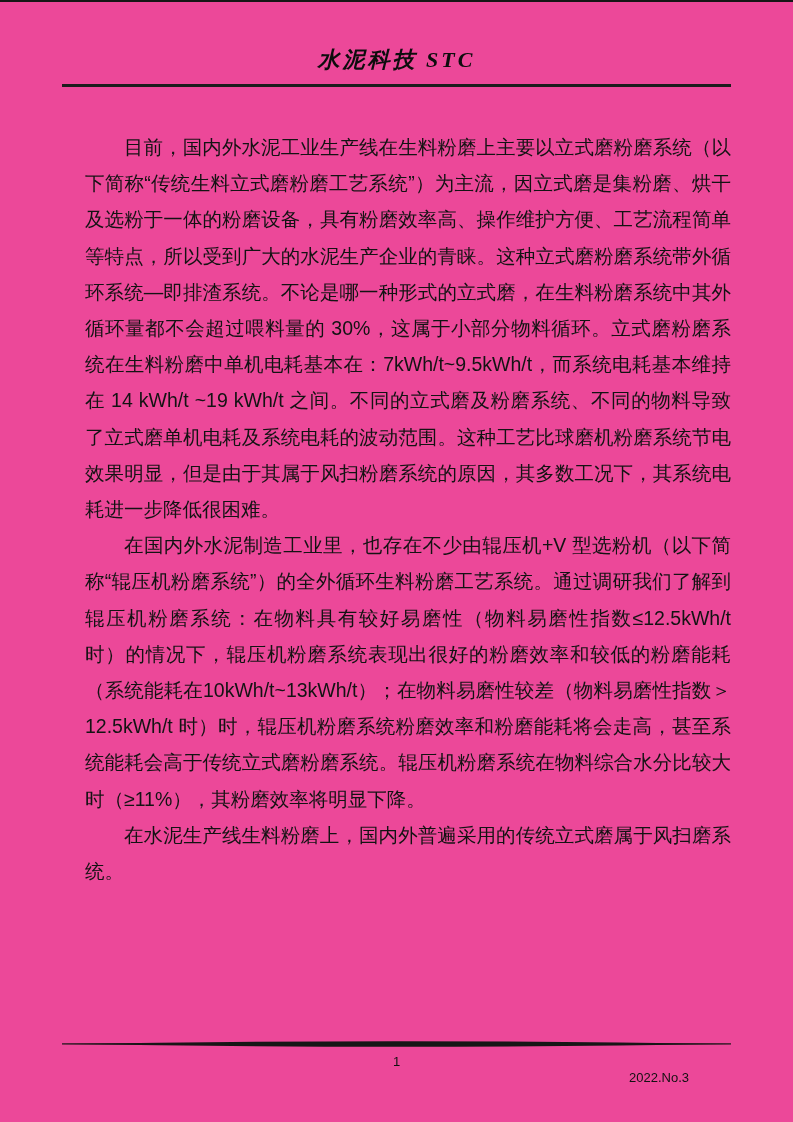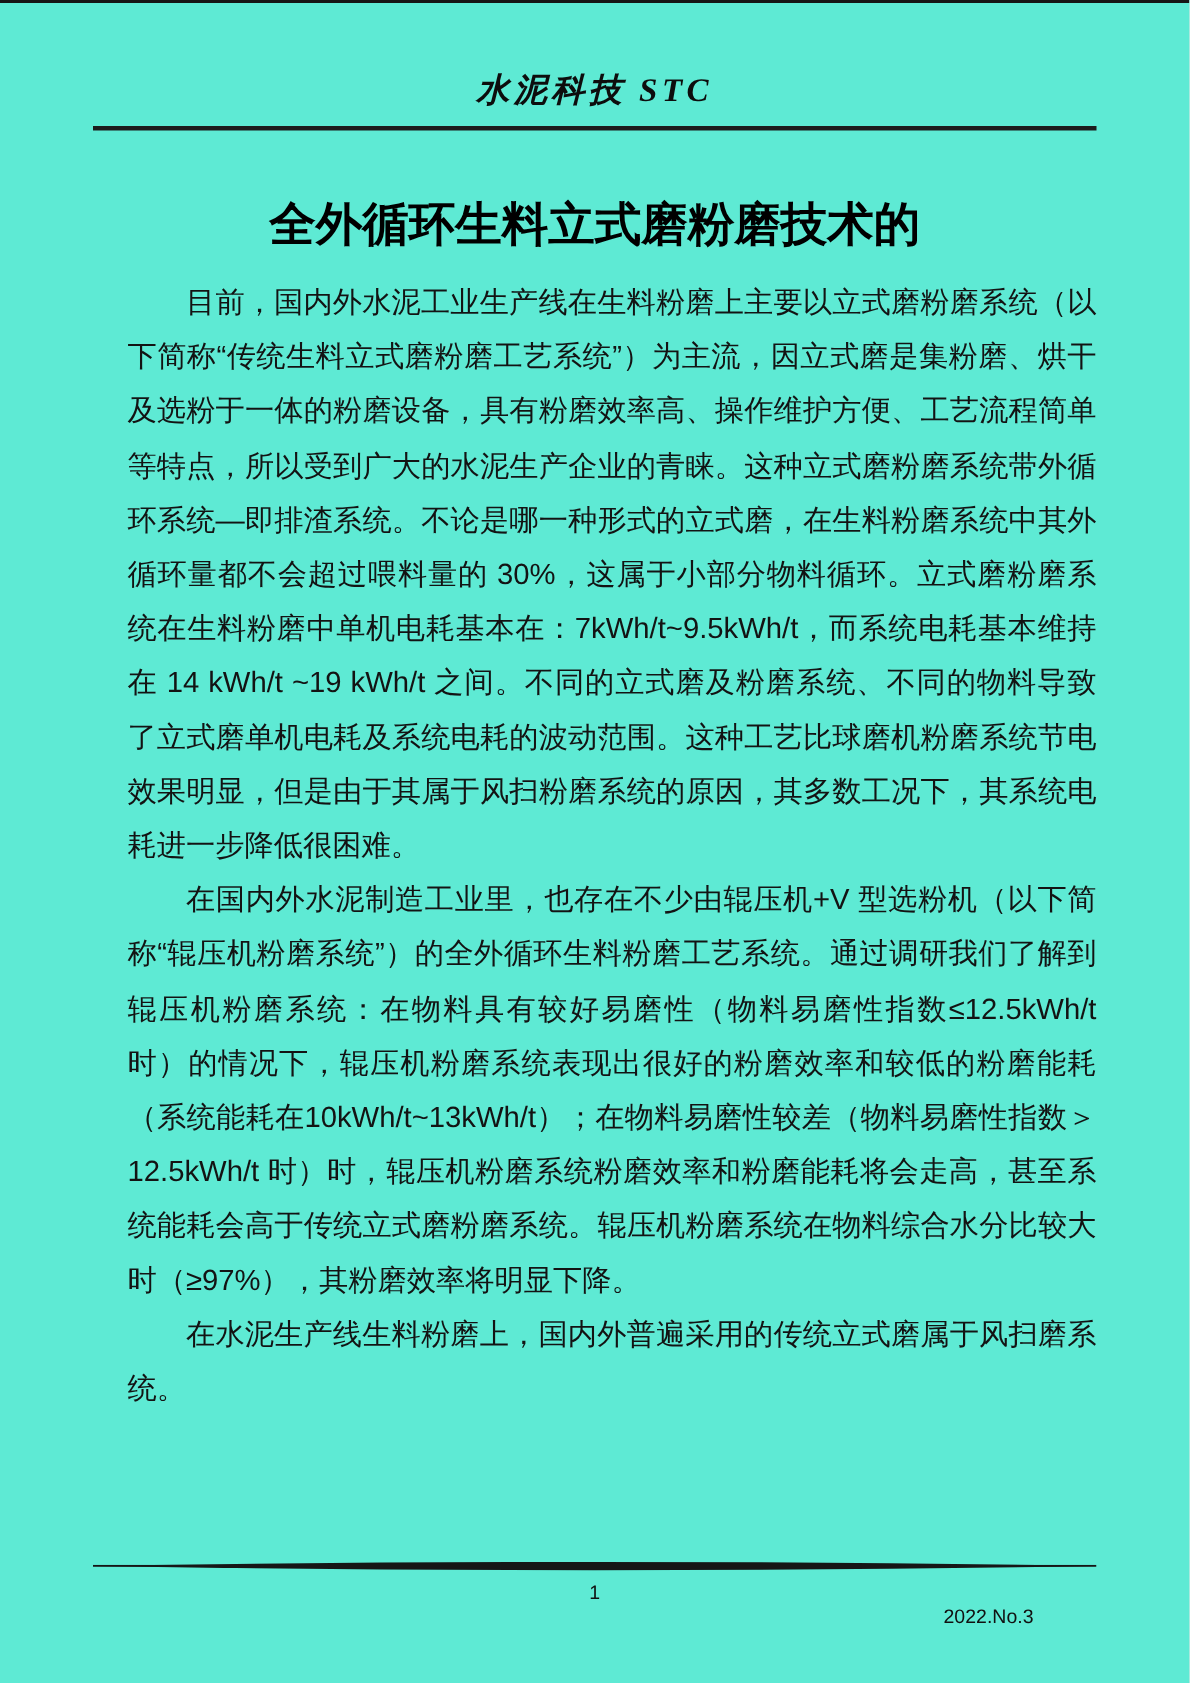--- a/index.html
+++ b/index.html
@@ -4,21 +4,21 @@
 <style>
   * { margin: 0; padding: 0; box-sizing: border-box; }
   html, body { background: #e8e8e8; }
   body { font-family: "Liberation Serif", "DejaVu Serif", serif; }
 
   .page {
     position: relative;
     width: 793px;
     height: 1122px;
     margin: 0 auto;
-    background: #5eead4;
+    background: #ec4899;
     overflow: hidden;
     color: #111;
   }
 
   .top-edge-rule {
     position: absolute;
     top: 0; left: 0;
     width: 100%; height: 2px;
     background: #161616;
   }
@@ -131,29 +131,28 @@
 <div class="page">
   <div class="top-edge-rule"></div>
 
   <div class="content">
 
     <div class="journal-title">水泥科技 STC</div>
 
     <div class="header-rule"></div>
 
     <div class="article-title">
-      <div>全外循环生料立式磨粉磨技术的</div>
     </div>
 
 
 
 
     <div class="body-text">
       <p>目前，国内外水泥工业生产线在生料粉磨上主要以立式磨粉磨系统（以下简称“传统生料立式磨粉磨工艺系统”）为主流，因立式磨是集粉磨、烘干及选粉于一体的粉磨设备，具有粉磨效率高、操作维护方便、工艺流程简单等特点，所以受到广大的水泥生产企业的青睐。这种立式磨粉磨系统带外循环系统—即排渣系统。不论是哪一种形式的立式磨，在生料粉磨系统中其外循环量都不会超过喂料量的 30%，这属于小部分物料循环。立式磨粉磨系统在生料粉磨中单机电耗基本在：7kWh/t~9.5kWh/t，而系统电耗基本维持在 14 kWh/t ~19 kWh/t 之间。不同的立式磨及粉磨系统、不同的物料导致了立式磨单机电耗及系统电耗的波动范围。这种工艺比球磨机粉磨系统节电效果明显，但是由于其属于风扫粉磨系统的原因，其多数工况下，其系统电耗进一步降低很困难。</p>
-      <p>在国内外水泥制造工业里，也存在不少由辊压机+V 型选粉机（以下简称“辊压机粉磨系统”）的全外循环生料粉磨工艺系统。通过调研我们了解到辊压机粉磨系统：在物料具有较好易磨性（物料易磨性指数≤12.5kWh/t 时）的情况下，辊压机粉磨系统表现出很好的粉磨效率和较低的粉磨能耗（系统能耗在10kWh/t~13kWh/t）；在物料易磨性较差（物料易磨性指数＞12.5kWh/t 时）时，辊压机粉磨系统粉磨效率和粉磨能耗将会走高，甚至系统能耗会高于传统立式磨粉磨系统。辊压机粉磨系统在物料综合水分比较大时（≥97%），其粉磨效率将明显下降。</p>
+      <p>在国内外水泥制造工业里，也存在不少由辊压机+V 型选粉机（以下简称“辊压机粉磨系统”）的全外循环生料粉磨工艺系统。通过调研我们了解到辊压机粉磨系统：在物料具有较好易磨性（物料易磨性指数≤12.5kWh/t 时）的情况下，辊压机粉磨系统表现出很好的粉磨效率和较低的粉磨能耗（系统能耗在10kWh/t~13kWh/t）；在物料易磨性较差（物料易磨性指数＞12.5kWh/t 时）时，辊压机粉磨系统粉磨效率和粉磨能耗将会走高，甚至系统能耗会高于传统立式磨粉磨系统。辊压机粉磨系统在物料综合水分比较大时（≥11%），其粉磨效率将明显下降。</p>
       <p>在水泥生产线生料粉磨上，国内外普遍采用的传统立式磨属于风扫磨系统。</p>
     </div>
 
   </div>
 
   <div class="footer">
     <div class="footer-rule-wrap">
       <svg width="669" height="8" viewBox="0 0 669 8" preserveAspectRatio="none" aria-hidden="true">
         <rect x="0" y="3.3" width="669" height="1.2" fill="#161616"></rect>
         <path d="M0 4 Q334 -1.5 669 4 Q334 9.5 0 4 Z" fill="#161616"></path>

